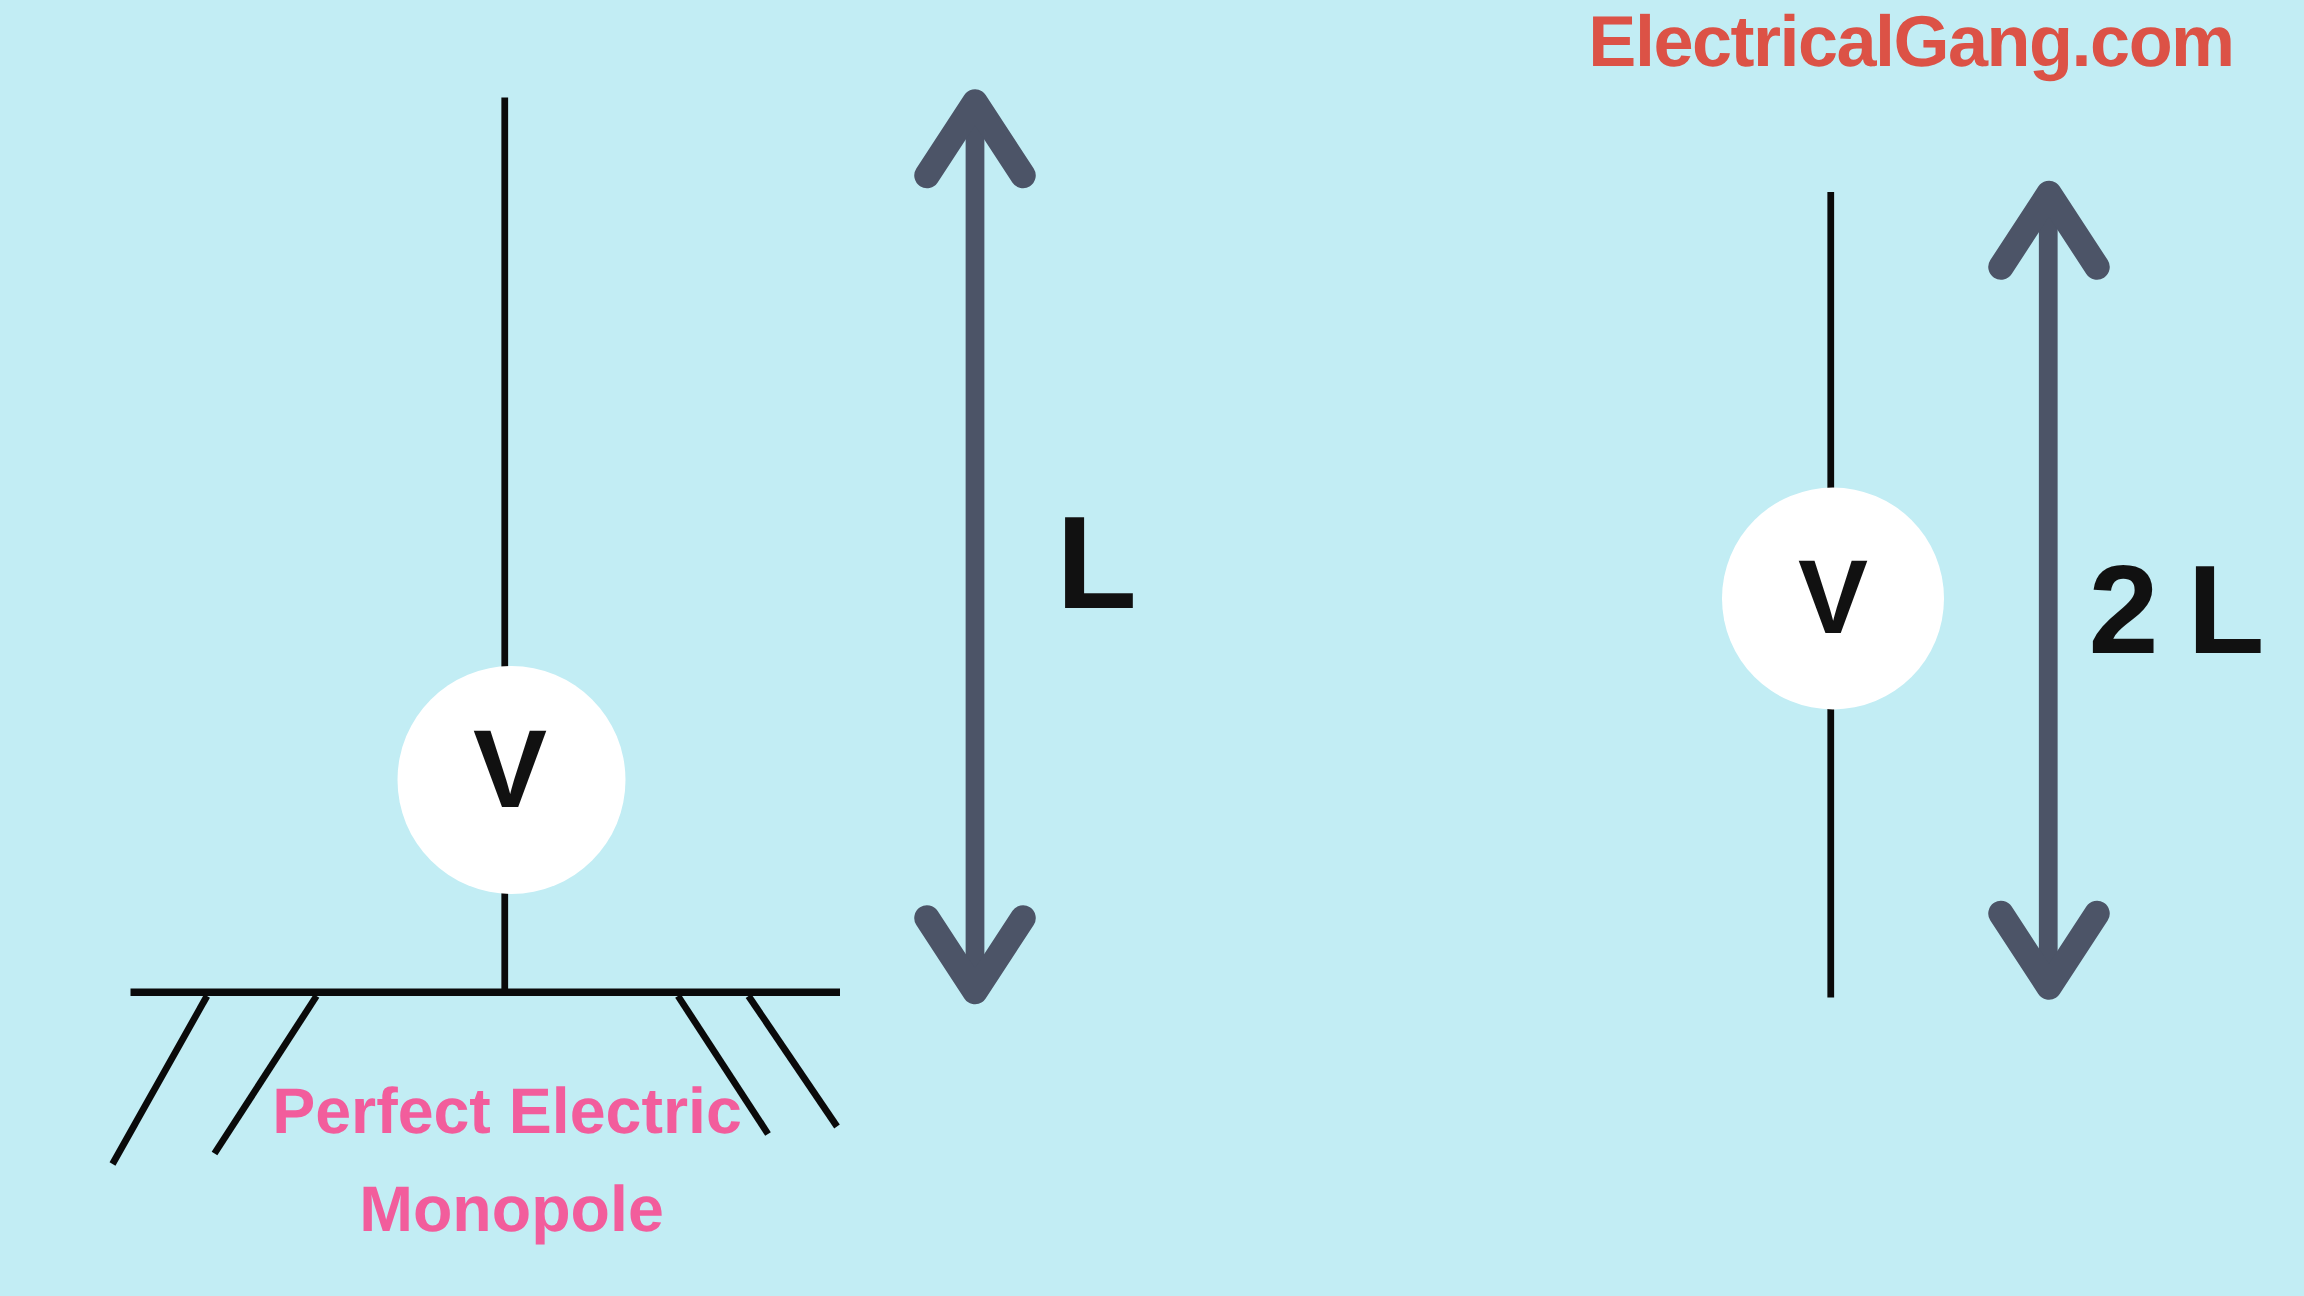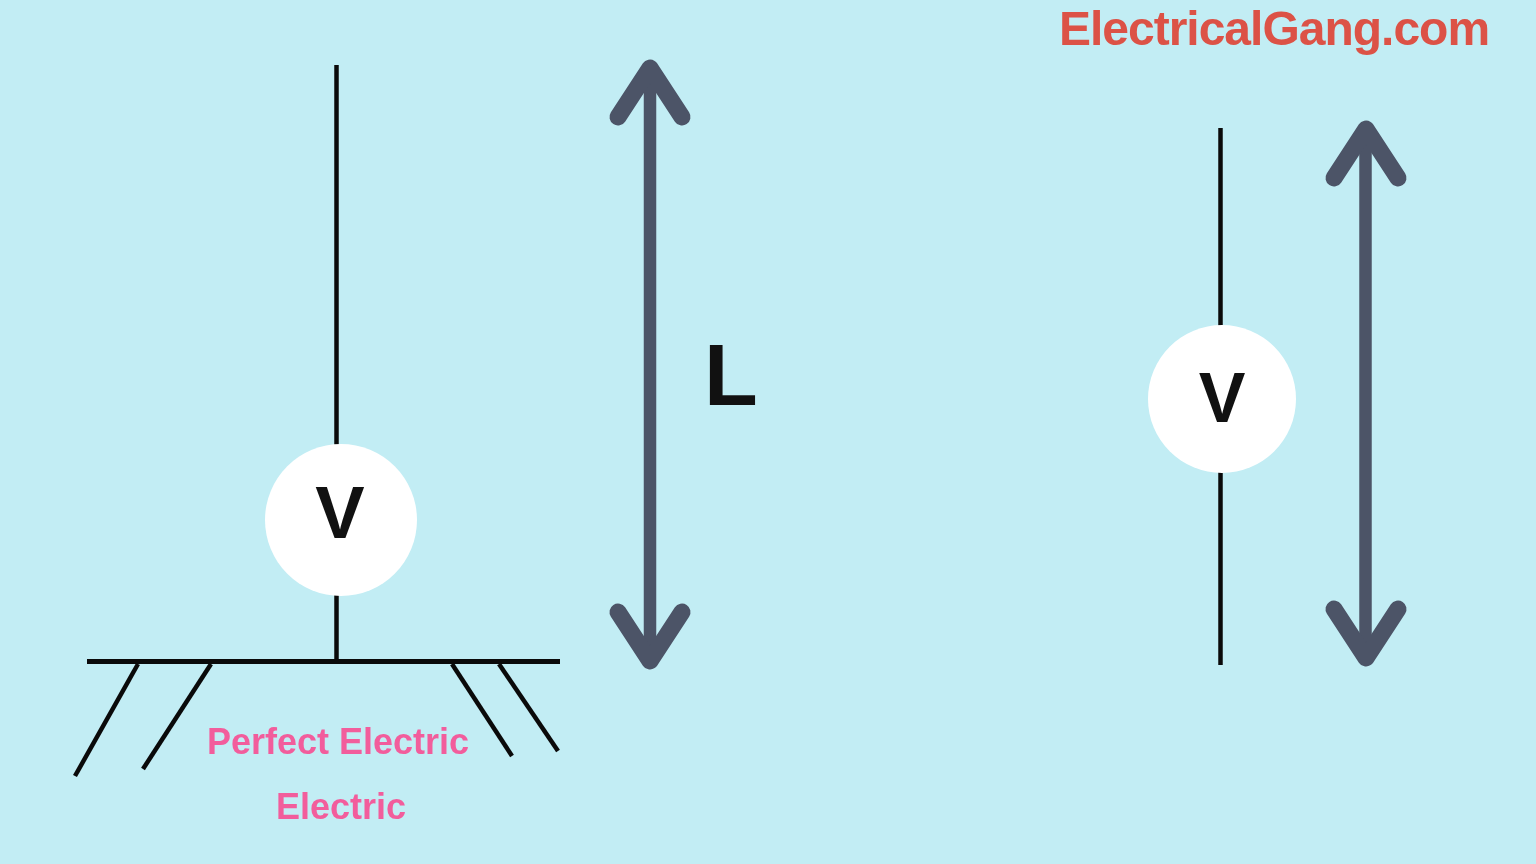--- a/index.html
+++ b/index.html
@@ -64,21 +64,21 @@
     left:731px;top:375px;
     font-size:88px;
   }
   .length-label-right{
     left:1450px;top:406px;
     font-size:84px;
     letter-spacing:-2px;
   }
   .ground-label{
     color:var(--ground-label-pink);
-    font-size:36px;
+    font-size:43px;
   }
   .ground-label.line1{left:338px;top:742px;}
   .ground-label.line2{left:341px;top:807px;}
 </style>
 </head>
 <body>
 
 <div class="canvas">
 
   <svg class="diagram-svg" viewBox="0 0 1536 864" xmlns="http://www.w3.org/2000/svg">
@@ -114,19 +114,20 @@
   </svg>
 
   <div class="abs brand-logo">ElectricalGang.com</div>
 
   <div class="abs source-label-left">V</div>
 
   <div class="abs length-label-left">L</div>
 
   <div class="abs ground-label line1">Perfect Electric</div>
 
-  <div class="abs ground-label line2">Electric</div>
+  <div class="abs ground-label line2">Monopole</div>
 
   <div class="abs source-label-right">V</div>
 
+  <div class="abs length-label-right">2 L</div>
 
 
 </div>
 
 </body></html>

